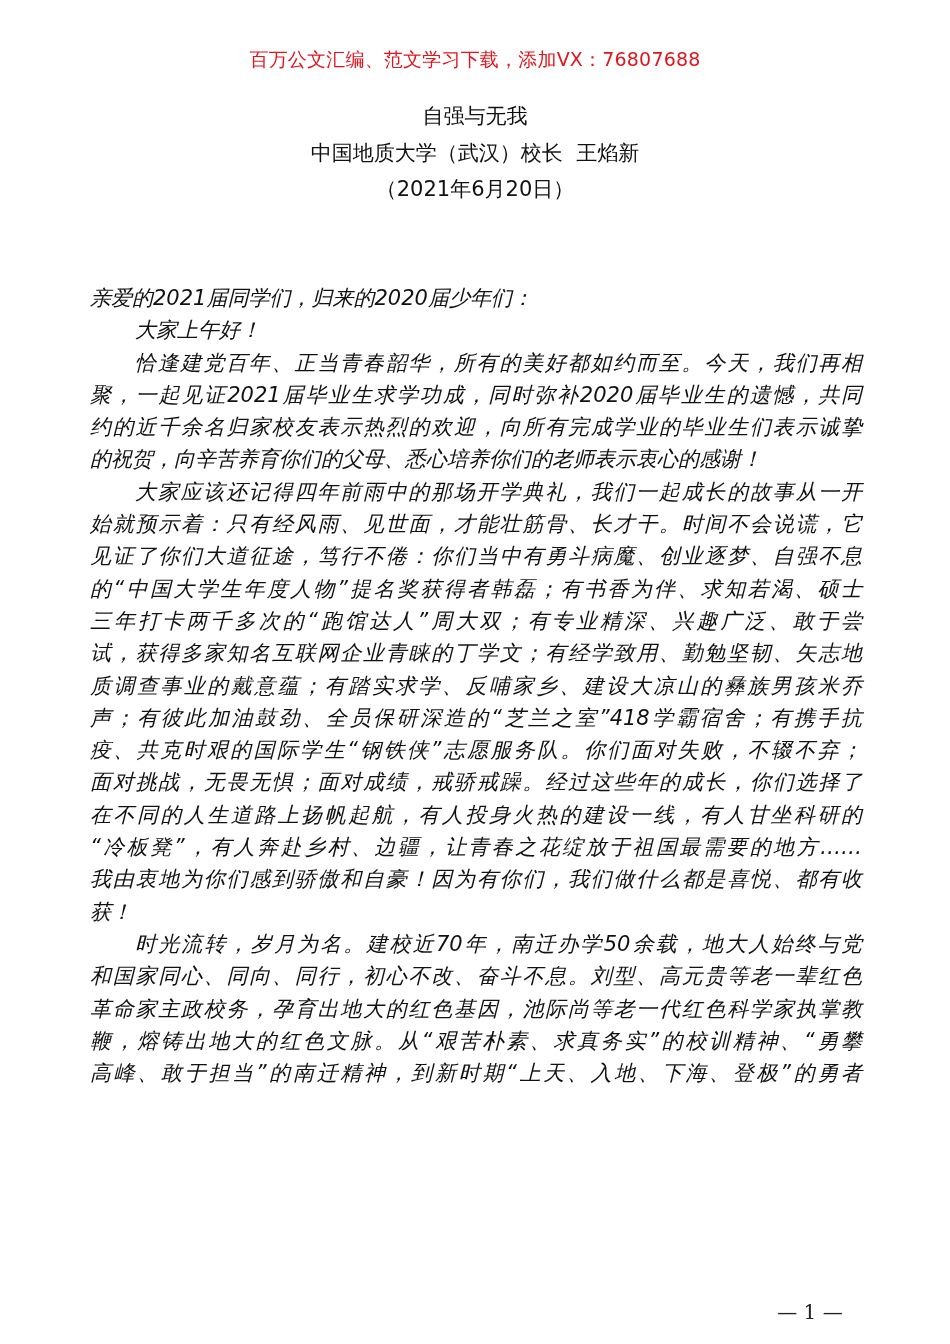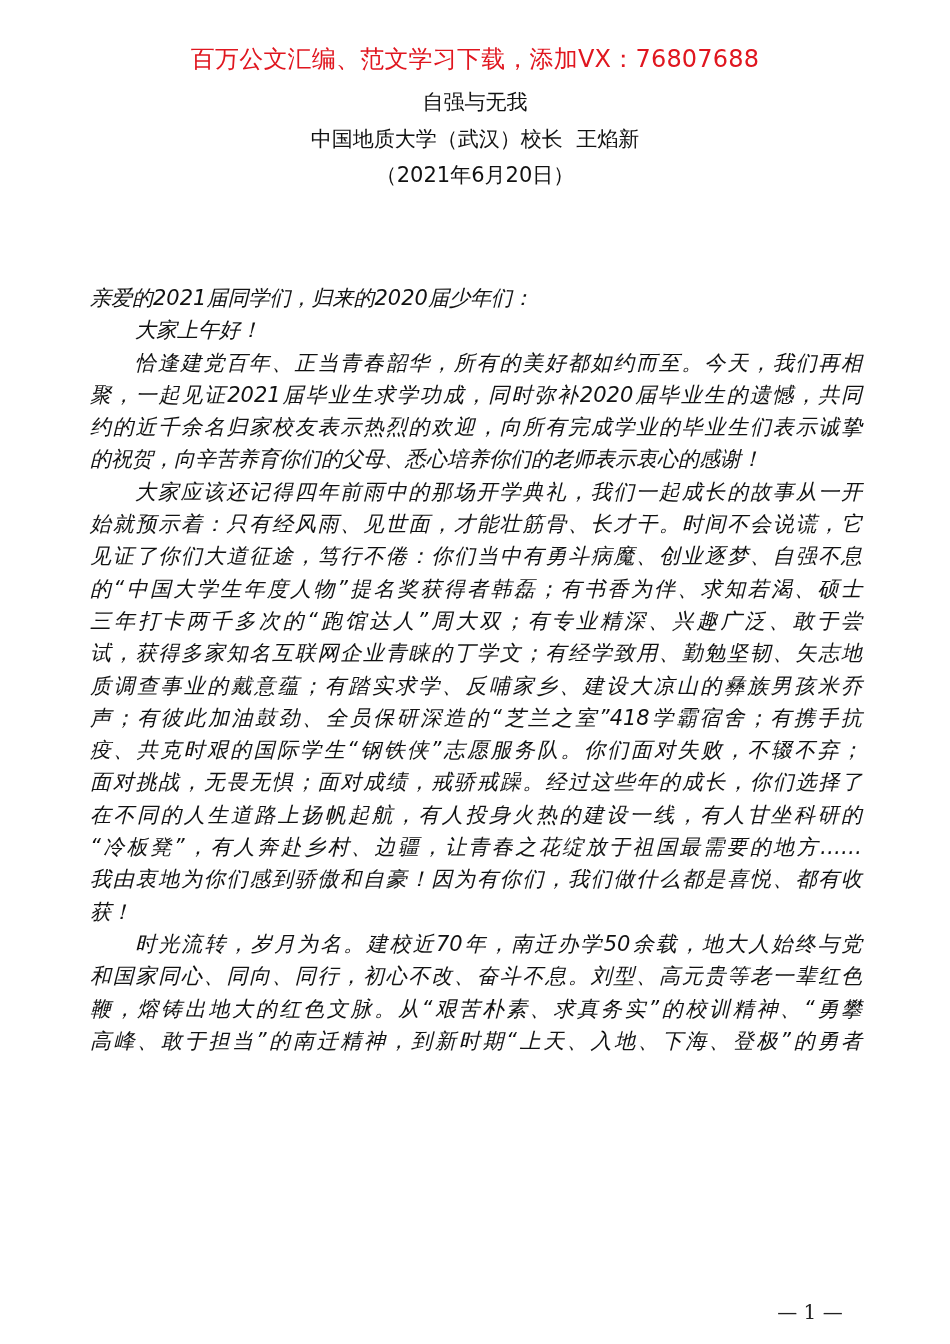--- a/index.html
+++ b/index.html
@@ -1,20 +1,20 @@
 <!DOCTYPE html>
 <html><head>
 <meta charset="utf-8">
 <style>
   html, body { margin: 0; padding: 0; background: #ffffff; }
   body { width: 950px; height: 1344px; position: relative; overflow: hidden;
          font-family: "DejaVu Sans", "Liberation Sans", sans-serif; color: #111; }
   .header-banner { position: absolute; top: 45px; left: 0; width: 950px; text-align: center;
-         font-size: 24px; color: #e0161f; letter-spacing: 0.2px; line-height: 28px; }
-  .title-block { position: absolute; top: 84px; left: 0; width: 950px; text-align: center;
+         font-size: 19px; color: #e0161f; letter-spacing: 0.2px; line-height: 28px; }
+  .title-block { position: absolute; top: 98px; left: 0; width: 950px; text-align: center;
          font-size: 21px; line-height: 36.5px; color: #111; }
   .title-line { display: block; white-space: nowrap; }
   .body-text { position: absolute; top: 282px; left: 90px; width: 772px; font-size: 21px;
          line-height: 32.3px; }
   .line { display: block; white-space: nowrap; text-align: justify; text-align-last: justify;
           height: 32.3px; font-style: italic; }
   .line.last { text-align-last: left; }
   .line.indent { padding-left: 45px; }
   .page-footer { position: absolute; top: 1300px; left: 760px; width: 100px; text-align: center;
          font-family: "DejaVu Serif", "Liberation Serif", serif; font-size: 20px; color: #222; }
@@ -54,18 +54,19 @@
     <span class="line">面对挑战，无畏无惧；面对成绩，戒骄戒躁。经过这些年的成长，你们选择了</span>
     <span class="line">在不同的人生道路上扬帆起航，有人投身火热的建设一线，有人甘坐科研的</span>
     <span class="line">“冷板凳”，有人奔赴乡村、边疆，让青春之花绽放于祖国最需要的地方……</span>
     <span class="line">我由衷地为你们感到骄傲和自豪！因为有你们，我们做什么都是喜悦、都有收</span>
     <span class="line last">获！</span>
   </div>
 
   <div>
     <span class="line indent">时光流转，岁月为名。建校近70年，南迁办学50余载，地大人始终与党</span>
     <span class="line">和国家同心、同向、同行，初心不改、奋斗不息。刘型、高元贵等老一辈红色</span>
+    <span class="line">革命家主政校务，孕育出地大的红色基因，池际尚等老一代红色科学家执掌教</span>
     <span class="line">鞭，熔铸出地大的红色文脉。从“艰苦朴素、求真务实”的校训精神、“勇攀</span>
     <span class="line">高峰、敢于担当”的南迁精神，到新时期“上天、入地、下海、登极”的勇者</span>
   </div>
 </div>
 
 <div class="page-footer">— 1 —</div>
 
 </body></html>

